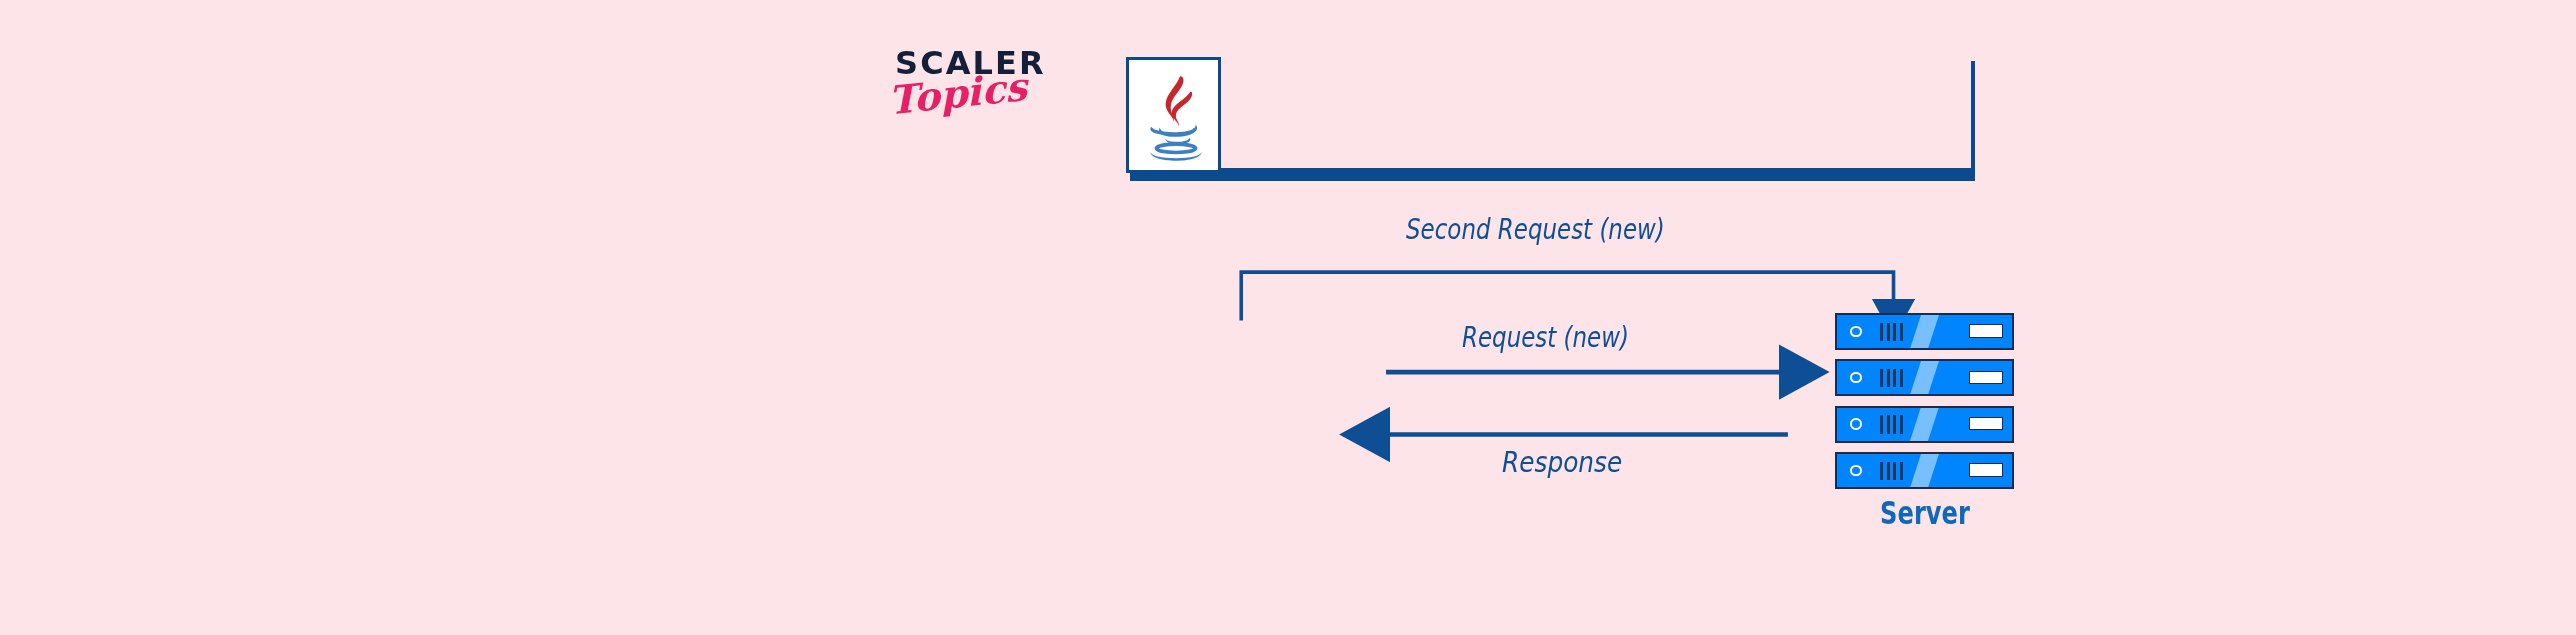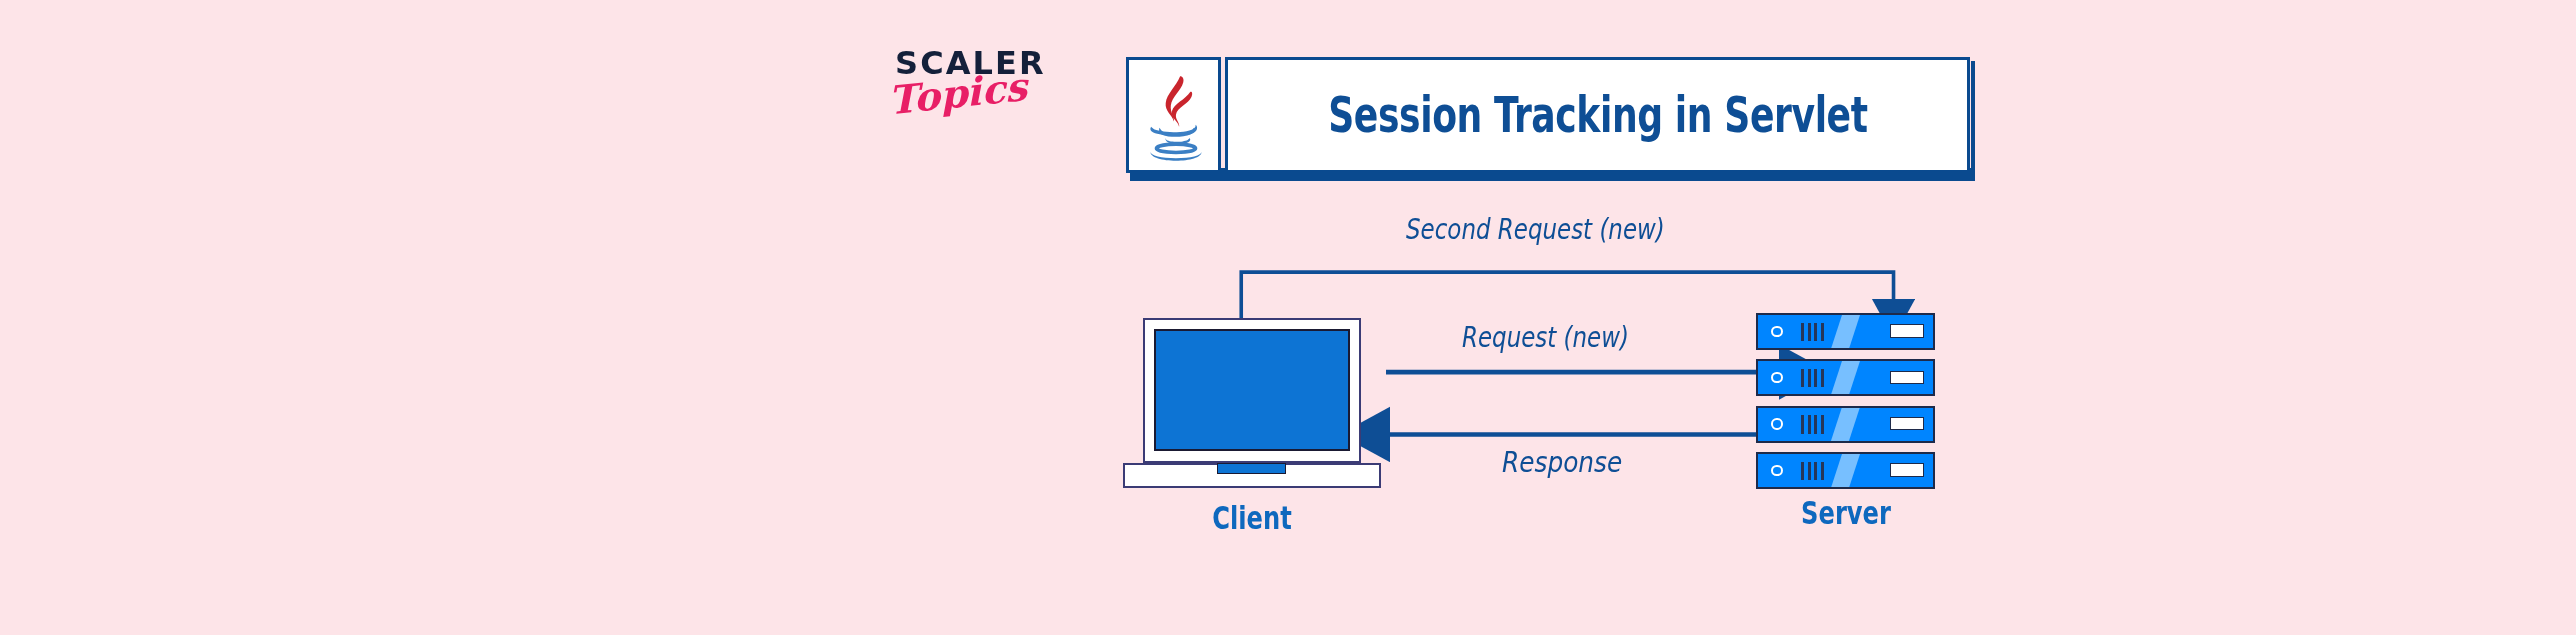--- a/index.html
+++ b/index.html
@@ -172,21 +172,21 @@
     font-family: "DejaVu Sans Condensed", "Liberation Sans Narrow", "Liberation Sans", sans-serif;
     font-weight: 700;
     font-size: 32px;
     color: #0E68BE;
     transform: scaleX(0.84);
   }
 
   
   #server {
     position: absolute;
-    left: 1756px;
+    left: 1835px;
     top: 313px;
     width: 198px;
     height: 175px;
   }
   .server-unit {
     position: relative;
     width: 179px;
     height: 37px;
     background: #0085FF;
     border: 2.1px solid #1E2A4A;
@@ -310,23 +310,20 @@
 
         <path d="M38 106 C38 106 34 116 44 120 C56 125 84 125 98 119 C105 116 108 110 104 106 C104 112 96 116 86 117 C70 119 50 117 44 113 C40 110 38 106 38 106 Z" fill="#3B7FC4"></path>
         <path d="M50 126 C50 126 48 132 56 135 C66 138 86 138 94 134 C98 132 99 128 96 126 C95 130 88 132 80 133 C68 134 56 132 52 130 C50 129 50 126 50 126 Z" fill="#3B7FC4"></path>
 
         <ellipse cx="70" cy="146" rx="38" ry="8" fill="none" stroke="#3B7FC4" stroke-width="7"></ellipse>
         <path d="M20 152 C20 164 44 170 70 170 C96 170 120 164 120 152 C120 160 98 165 70 165 C42 165 20 160 20 152 Z" fill="#3B7FC4"></path>
         <path d="M22 104 C22 104 16 110 26 115 C40 122 86 124 104 116 C112 112 113 104 108 100 C110 108 96 113 78 114 C54 116 32 112 26 108 C22 105 22 104 22 104 Z" fill="#3B7FC4"></path>
       </svg>
     </div>
 
-    <div id="banner-title-cell">
-      <span id="banner-title">Session Tracking in Servlet</span>
-    </div>
   </div>
 
   <svg id="arrows" viewBox="0 0 6001 1234">
     <defs>
       <marker id="arrowR" markerWidth="16" markerHeight="16" refX="2" refY="6" orient="auto" markerUnits="strokeWidth">
         <path d="M0,0 L0,12 L11,6 z" fill="#0E4E95"></path>
       </marker>
       <marker id="arrowL" markerWidth="16" markerHeight="16" refX="2" refY="6" orient="auto" markerUnits="strokeWidth">
         <path d="M0,0 L0,12 L11,6 z" fill="#0E4E95"></path>
       </marker>
@@ -345,27 +342,20 @@
 
     <g>
       <line x1="3470" y1="843" x2="2680" y2="843" stroke="#0E4E95" stroke-width="9" marker-end="url(#arrowL)"></line>
     </g>
   </svg>
 
   <div class="flow-label" id="label-second-request">Second Request (new)</div>
   <div class="flow-label" id="label-request">Request (new)</div>
   <div class="flow-label" id="label-response">Response</div>
 
-  <div id="client">
-    <div id="laptop-lid"></div>
-    <div id="laptop-screen"></div>
-    <div id="laptop-base"></div>
-    <div id="laptop-trackpad"></div>
-    <div id="client-label">Client</div>
-  </div>
 
   <div id="server">
     <div class="server-unit">
       <div class="server-stripe"></div>
       <div class="server-led"></div>
       <div class="server-bars">
           <i></i>
           <i></i>
           <i></i>
           <i></i>

